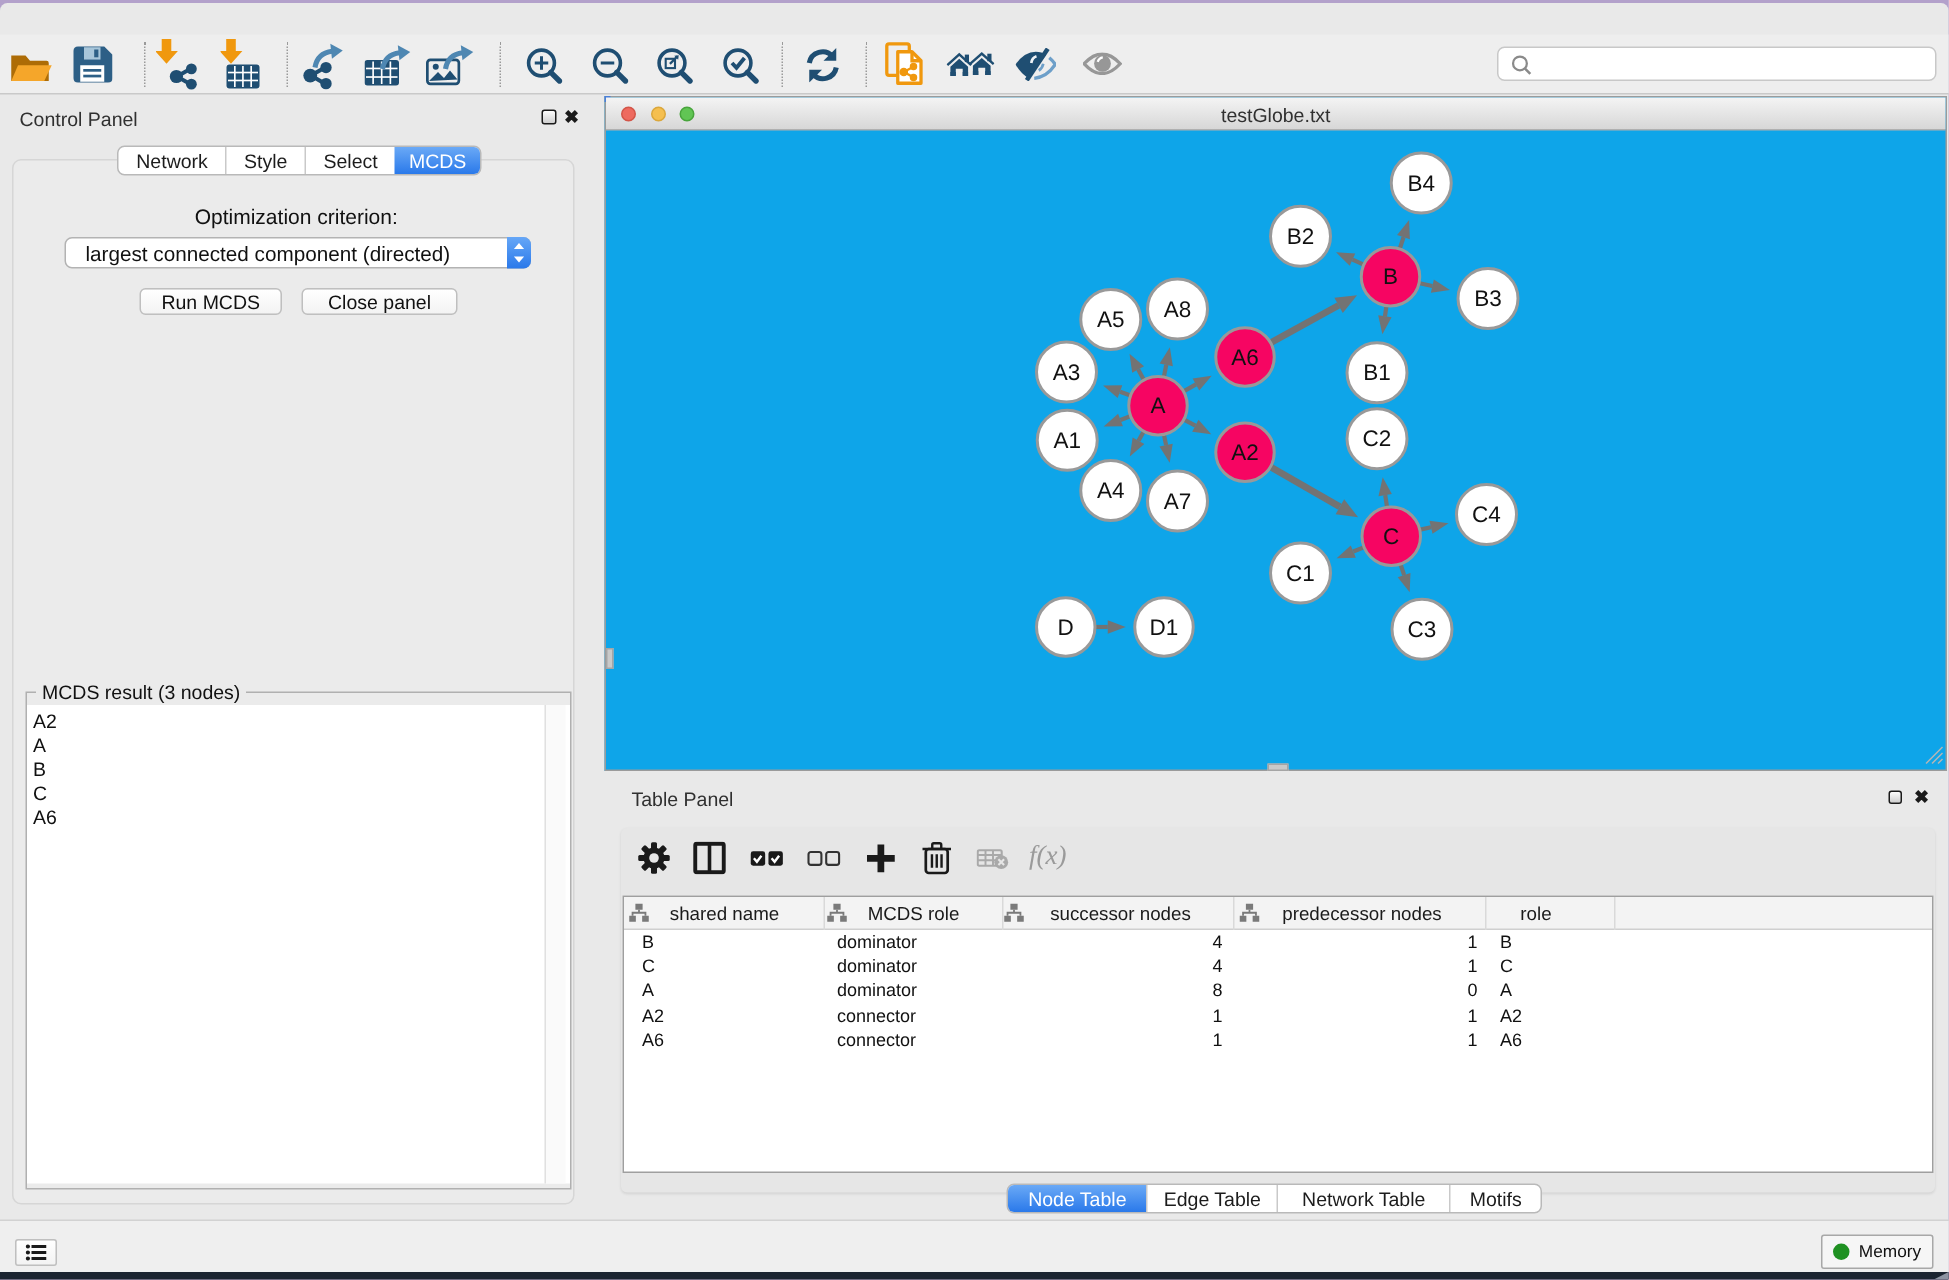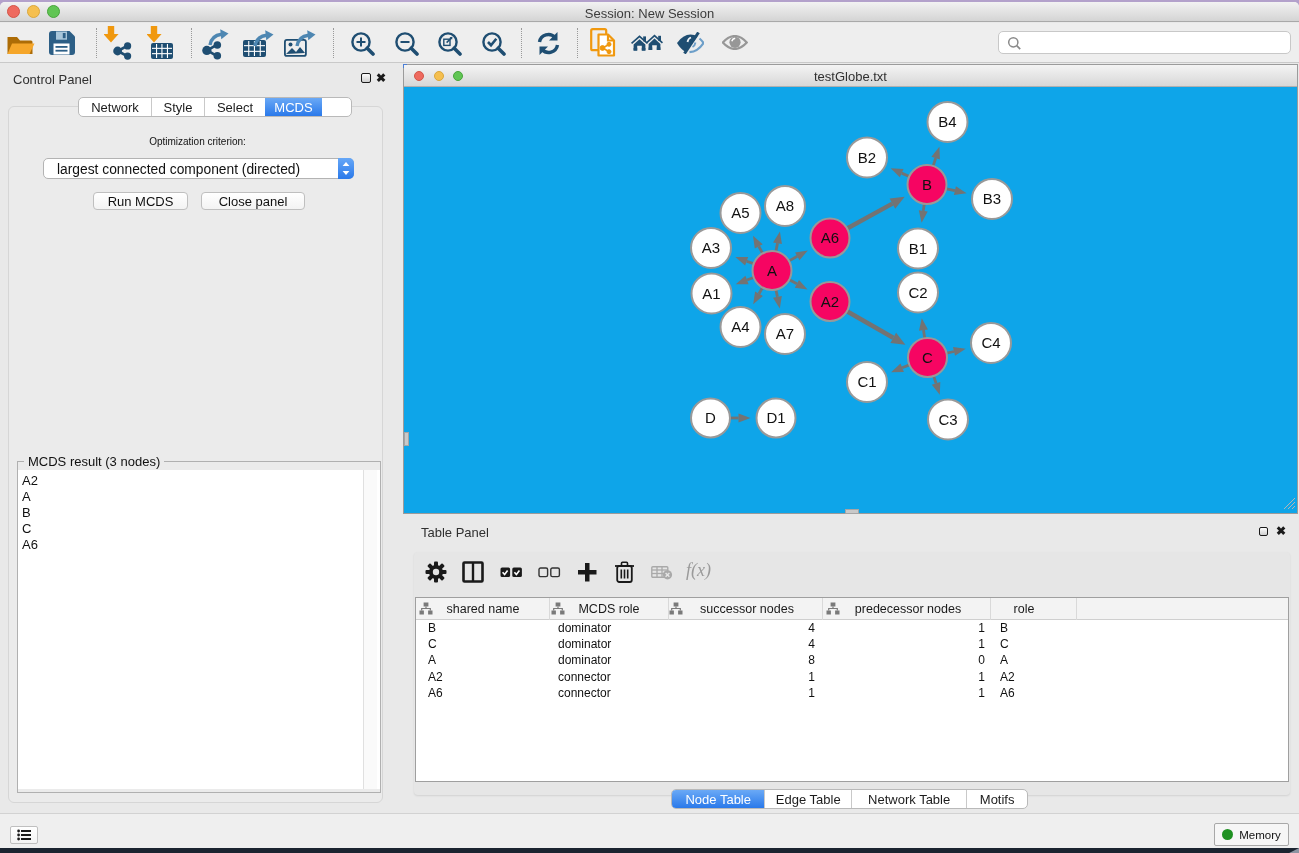--- a/index.html
+++ b/index.html
@@ -52,26 +52,20 @@
 .hv { position:absolute; top:598px; height:22px; width:1px; background:#d9d9d9; }
 .hlabel { position:absolute; top:602px; font-size:12.5px; color:#1a1a1a; transform:translateX(-50%); }
 .trow { position:absolute; font-size:12px; color:#111; }
 #statusline { position:absolute; left:0; top:813px; width:1299px; height:1px; background:#d2d2d2; }
 #statusbar { position:absolute; left:0; top:814px; width:1299px; height:34px; background:#efefef; }
 #dock { position:absolute; left:0; top:848px; width:1299px; height:5px; background:#1b2430; }
 </style></head>
 <body>
 <div id="app">
 <div id="win"></div>
-<div id="titlebar">
-      <div style="position:absolute;left:6.5px;top:2.5px;width:13.0px;height:13.0px;border-radius:50%;background:#ee6a5f;border:1px solid #d35548;box-sizing:border-box"></div>
-      <div style="position:absolute;left:26.5px;top:2.5px;width:13.0px;height:13.0px;border-radius:50%;background:#f5bf4f;border:1px solid #dba73b;box-sizing:border-box"></div>
-      <div style="position:absolute;left:46.5px;top:2.5px;width:13.0px;height:13.0px;border-radius:50%;background:#61c554;border:1px solid #48a53c;box-sizing:border-box"></div>
-      <div style="position:absolute;left:0;top:4px;width:1299px;text-align:center;font-size:13px;color:#3c3c3c">Session: New Session</div>
-    </div>
 <div id="toolbar"></div>
 <div class="tsep" style="left:96px"></div>
     <div class="tsep" style="left:191px"></div>
     <div class="tsep" style="left:333px"></div>
     <div class="tsep" style="left:521px"></div>
     <div class="tsep" style="left:577px"></div>
     <svg style="position:absolute;left:6px;top:33px" width="29" height="22" viewBox="0 0 29 22">
       <path d="M1.5 4 h9.5 l3 3.5 h11 q1.5 0 1.5 1.5 v12 h-25 z" fill="#ad6c06"></path>
       <path d="M6 10.5 h22.5 l-5 10.5 h-22 z" fill="#f5a62a"></path>
     </svg>
@@ -214,27 +208,27 @@
       <svg style="position:absolute;left:8px;top:4px" width="15" height="15" viewBox="0 0 15 15">
   <circle cx="6.3" cy="6.3" r="4.6" fill="none" stroke="#8a8a8a" stroke-width="1.5"></circle>
   <line x1="9.7" y1="9.7" x2="13.2" y2="13.2" stroke="#8a8a8a" stroke-width="1.7"></line>
       </svg>
     </div>
 <div id="mainline"></div>
 <div class="ftitle" style="left:13px;top:72px">Control Panel</div>
 <div class="sqicon" style="left:361px;top:73px"></div>
 <div class="xicon" style="left:376px;top:71px">✖</div>
 <div id="cp-tabpanel"></div>
-<div class="seg" style="left:78px;top:97px;width:274px">
+<div class="seg" style="left:78px;top:97px;width:243px">
   <div style="width:72px">Network</div>
       <div style="width:53px">Style</div>
   <div style="width:61px">Select</div>
       <div style="width:57px" class="on">MCDS</div>
 </div>
-<div style="position:absolute;left:0;top:136px;width:395px;text-align:center;font-size:10px;color:#111">Optimization criterion:</div>
+<div style="position:absolute;left:0;top:136px;width:395px;text-align:center;font-size:14px;color:#111">Optimization criterion:</div>
 <div id="dropdown">
   <div class="txt">largest connected component (directed)</div>
   <div class="step"><svg width="16" height="21" viewBox="0 0 16 21">
     <path d="M8 4 l3.4 4 h-6.8 z" fill="#fff"></path>
           <path d="M8 17 l3.4-4 h-6.8 z" fill="#fff"></path>
         </svg></div>
 </div>
 <div class="btn" style="left:93px;top:192px;width:95px;height:18px">Run MCDS</div>
 <div class="btn" style="left:201px;top:192px;width:104px;height:18px">Close panel</div>
 <div id="fieldset"></div>

